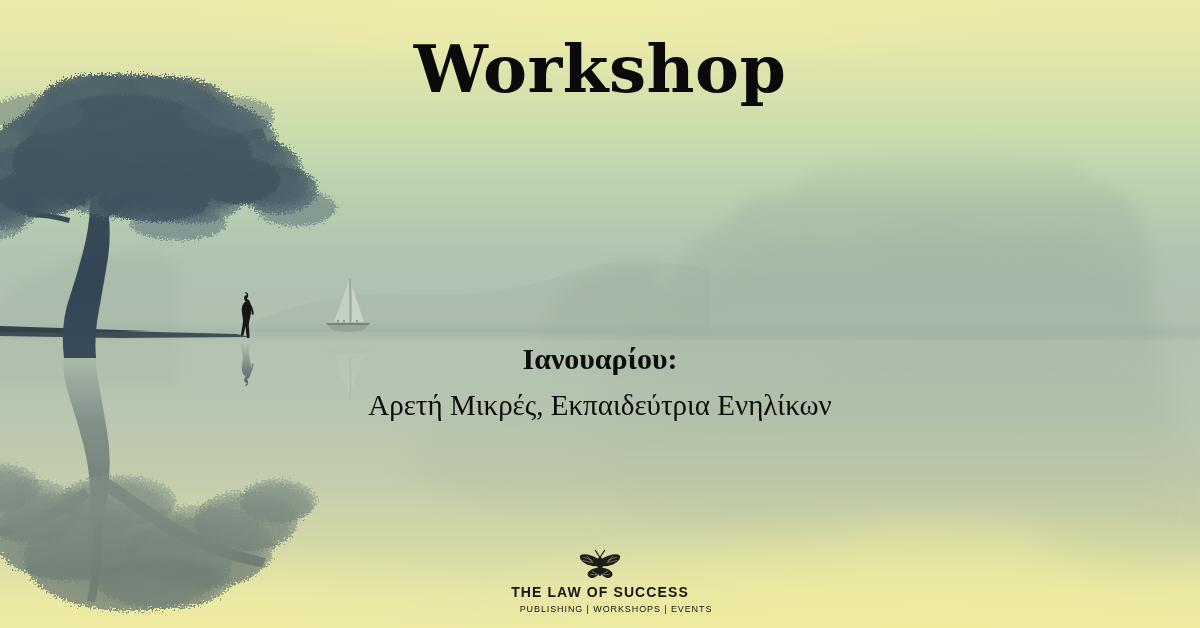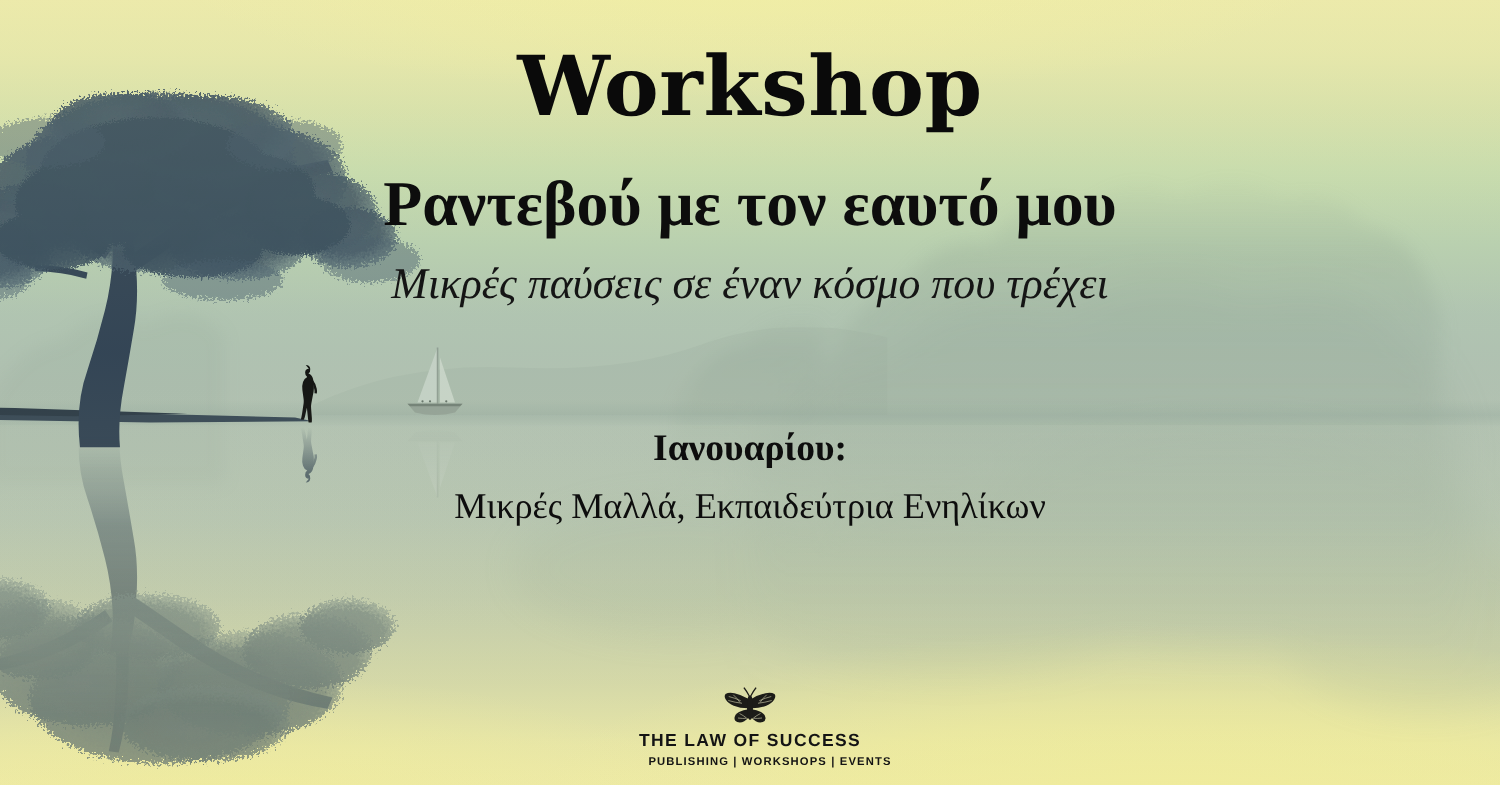--- a/index.html
+++ b/index.html
@@ -206,21 +206,21 @@
   .logo-name {
     font-family: "Liberation Sans", sans-serif;
     font-weight: 700;
     font-size: 14px;
     letter-spacing: 1.1px;
     color: #141414;
     margin-top: 2px;
   }
   .logo-tagline {
     font-family: "Liberation Sans", sans-serif;
-    font-weight: 700;
+    font-weight: 400;
     font-size: 9px;
     letter-spacing: 0.9px;
     color: #141414;
     margin-top: 2px;
     padding-left: 32px;
   }
 </style>
 </head>
 <body>
 
@@ -421,24 +421,22 @@
     <svg viewBox="0 0 26 48" xmlns="http://www.w3.org/2000/svg">
       <path d="M12.6 1 q3.4 0 3.6 3.2 q0.2 2.6 -1.4 3.6 q2.8 1.1 3.6 4.2 q0.9 3.4 0.7 7.6 q-0.1 3.2 -0.8 5.6 l-1.2 6.4 q-0.4 2 -0.2 4.2 l0.6 7.8 q0.1 1.9 -0.2 3.4 l-2.4 0 q-0.4 -2 -0.6 -4.2 l-0.8 -7.6 l-1.3 6 q-0.4 2 -1.2 3.6 l-2.3 -0.3 q0.5 -2.2 0.9 -4.4 l1.3 -8.6 q0.2 -1.6 0 -3.2 l-1 -7.4 q-0.5 -3.4 0.5 -6.4 q0.9 -2.8 3.4 -3.9 q-1.8 -1 -1.7 -3.6 q0.1 -3 3 -3 z" fill="#243648"></path>
       <path d="M18 12.5 q2.5 3 3.4 7.4 q0.4 2.1 0.1 3.8 l-1.9 -0.2 q0.2 -1.6 -0.2 -3.4 q-0.7 -3.6 -2.6 -6.3 z" fill="#243648"></path>
     </svg>
   </div>
 
   <div class="haze"></div>
 
   <div class="text-layer">
     <div class="t-workshop">Workshop</div>
-    <div class="t-title">Ραντεβού με τον εαυτό μου</div>
-    <div class="t-subtitle">Μικρές παύσεις σε έναν κόσμο που τρέχει</div>
     <div class="t-speaker-label">Ιανουαρίου:</div>
-    <div class="t-speaker-name">Μικρές Μαλλά, Εκπαιδεύτρια Ενηλίκων</div>
+    <div class="t-speaker-name">Αρετή Μικρές, Εκπαιδεύτρια Ενηλίκων</div>
   </div>
 
   <div class="logo-block">
     <div class="logo-mark">
       <svg viewBox="0 0 54 32" xmlns="http://www.w3.org/2000/svg">
         <g fill="#1c1c18">
 
           <path d="M26.3 9.6 q-2.4 -4.4 -4.6 -7.2 l0.9 -0.7 q2.4 3 4.6 7.4 z"></path>
           <path d="M27.7 9.6 q2.4 -4.4 4.6 -7.2 l-0.9 -0.7 q-2.4 3 -4.6 7.4 z"></path>
 

